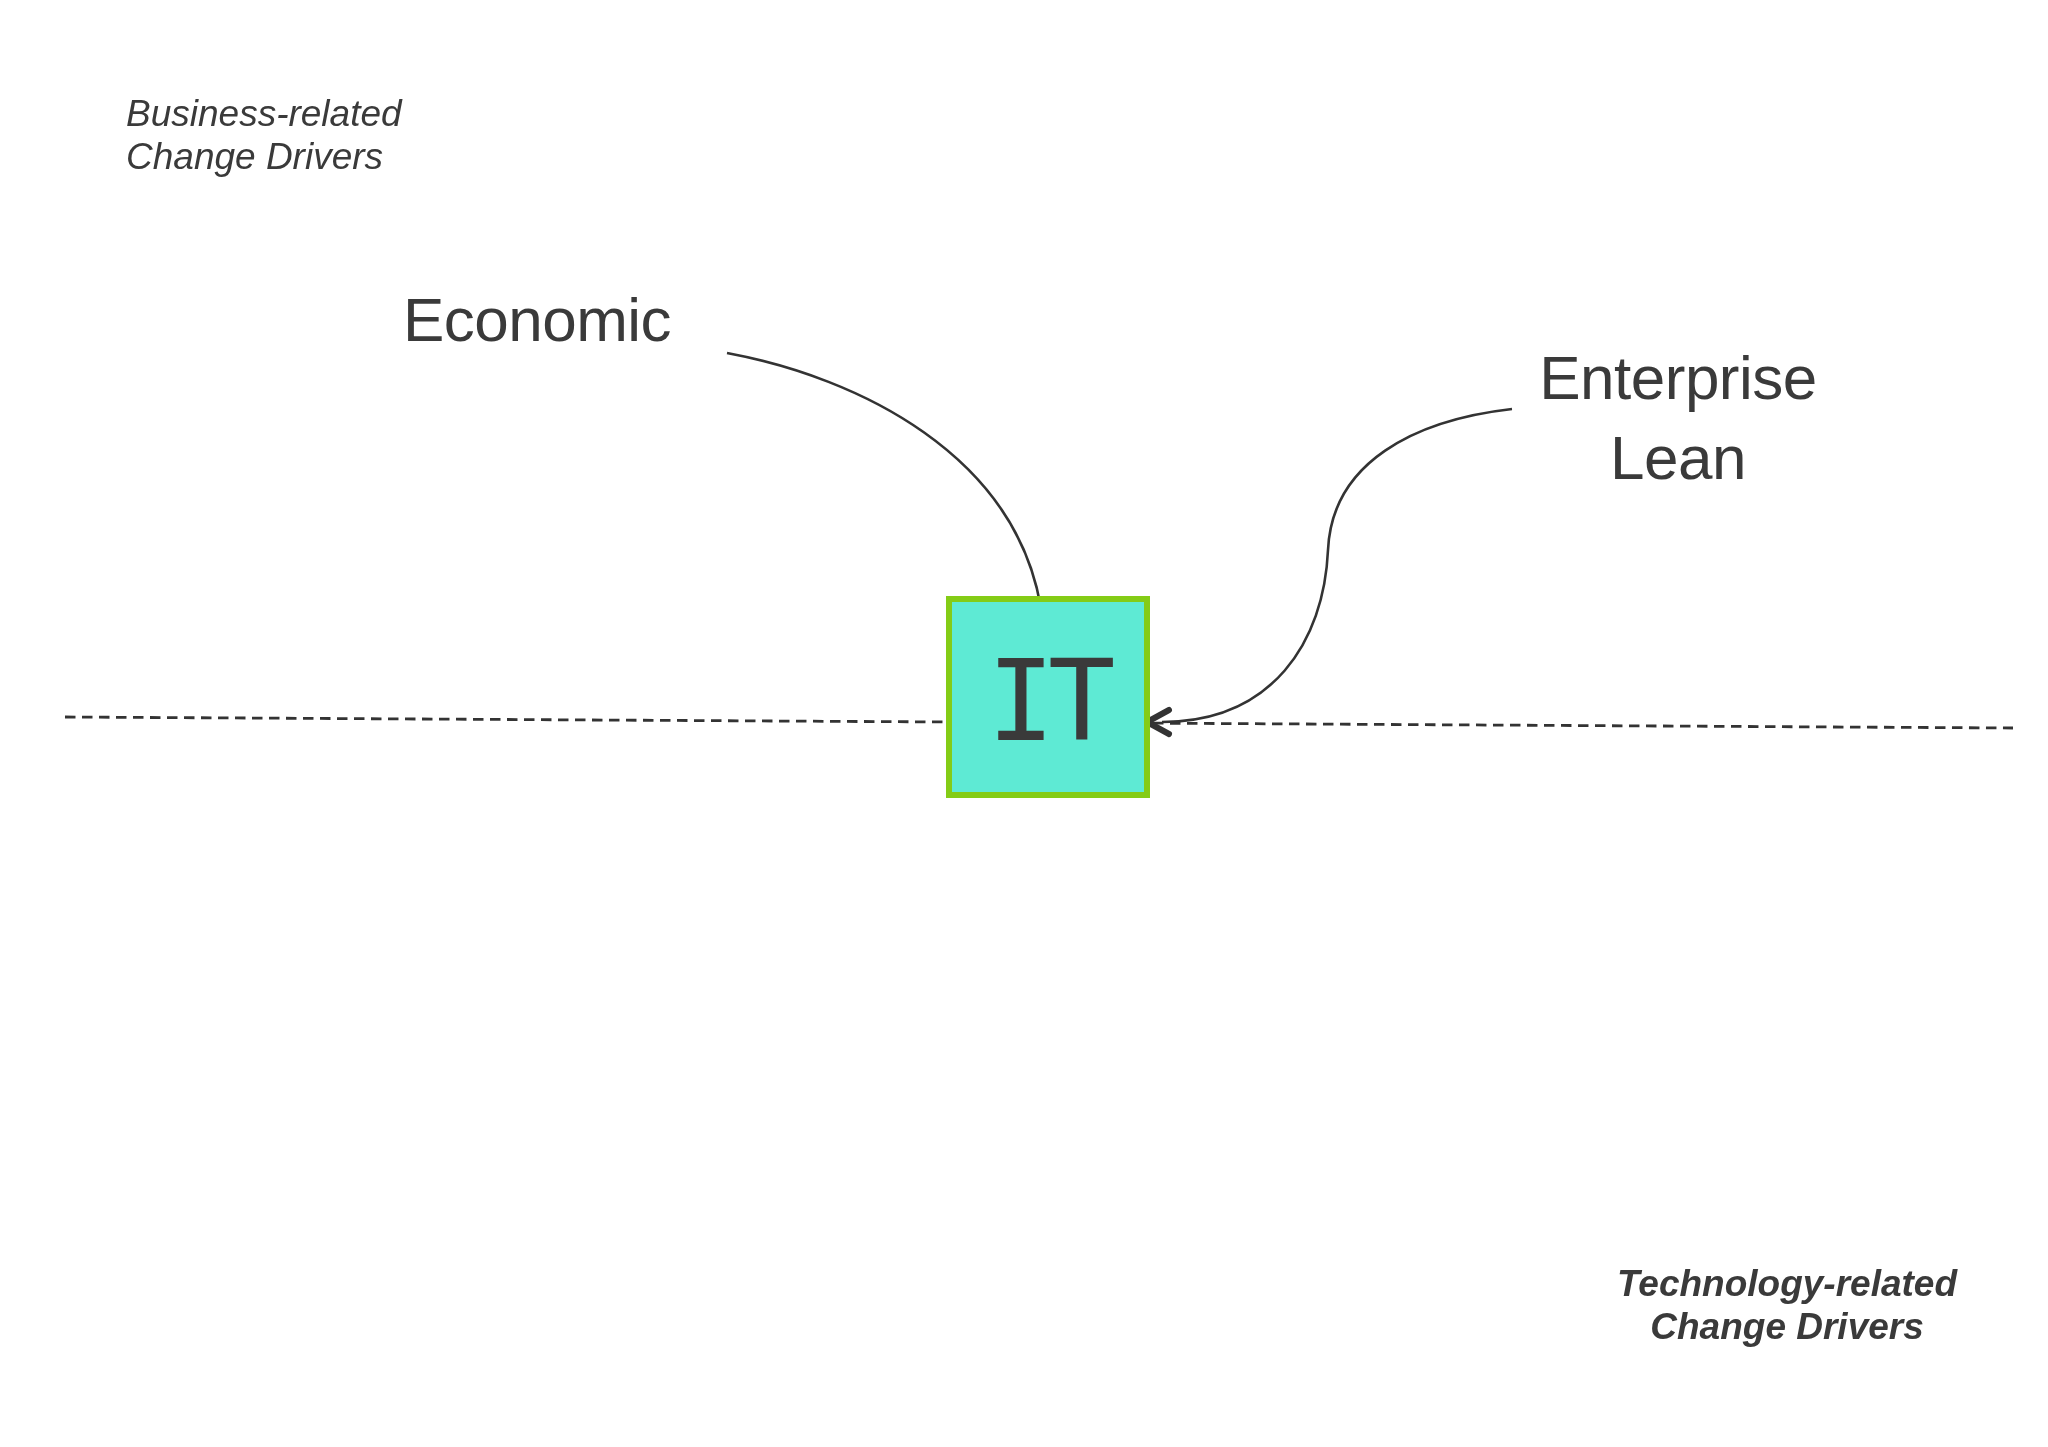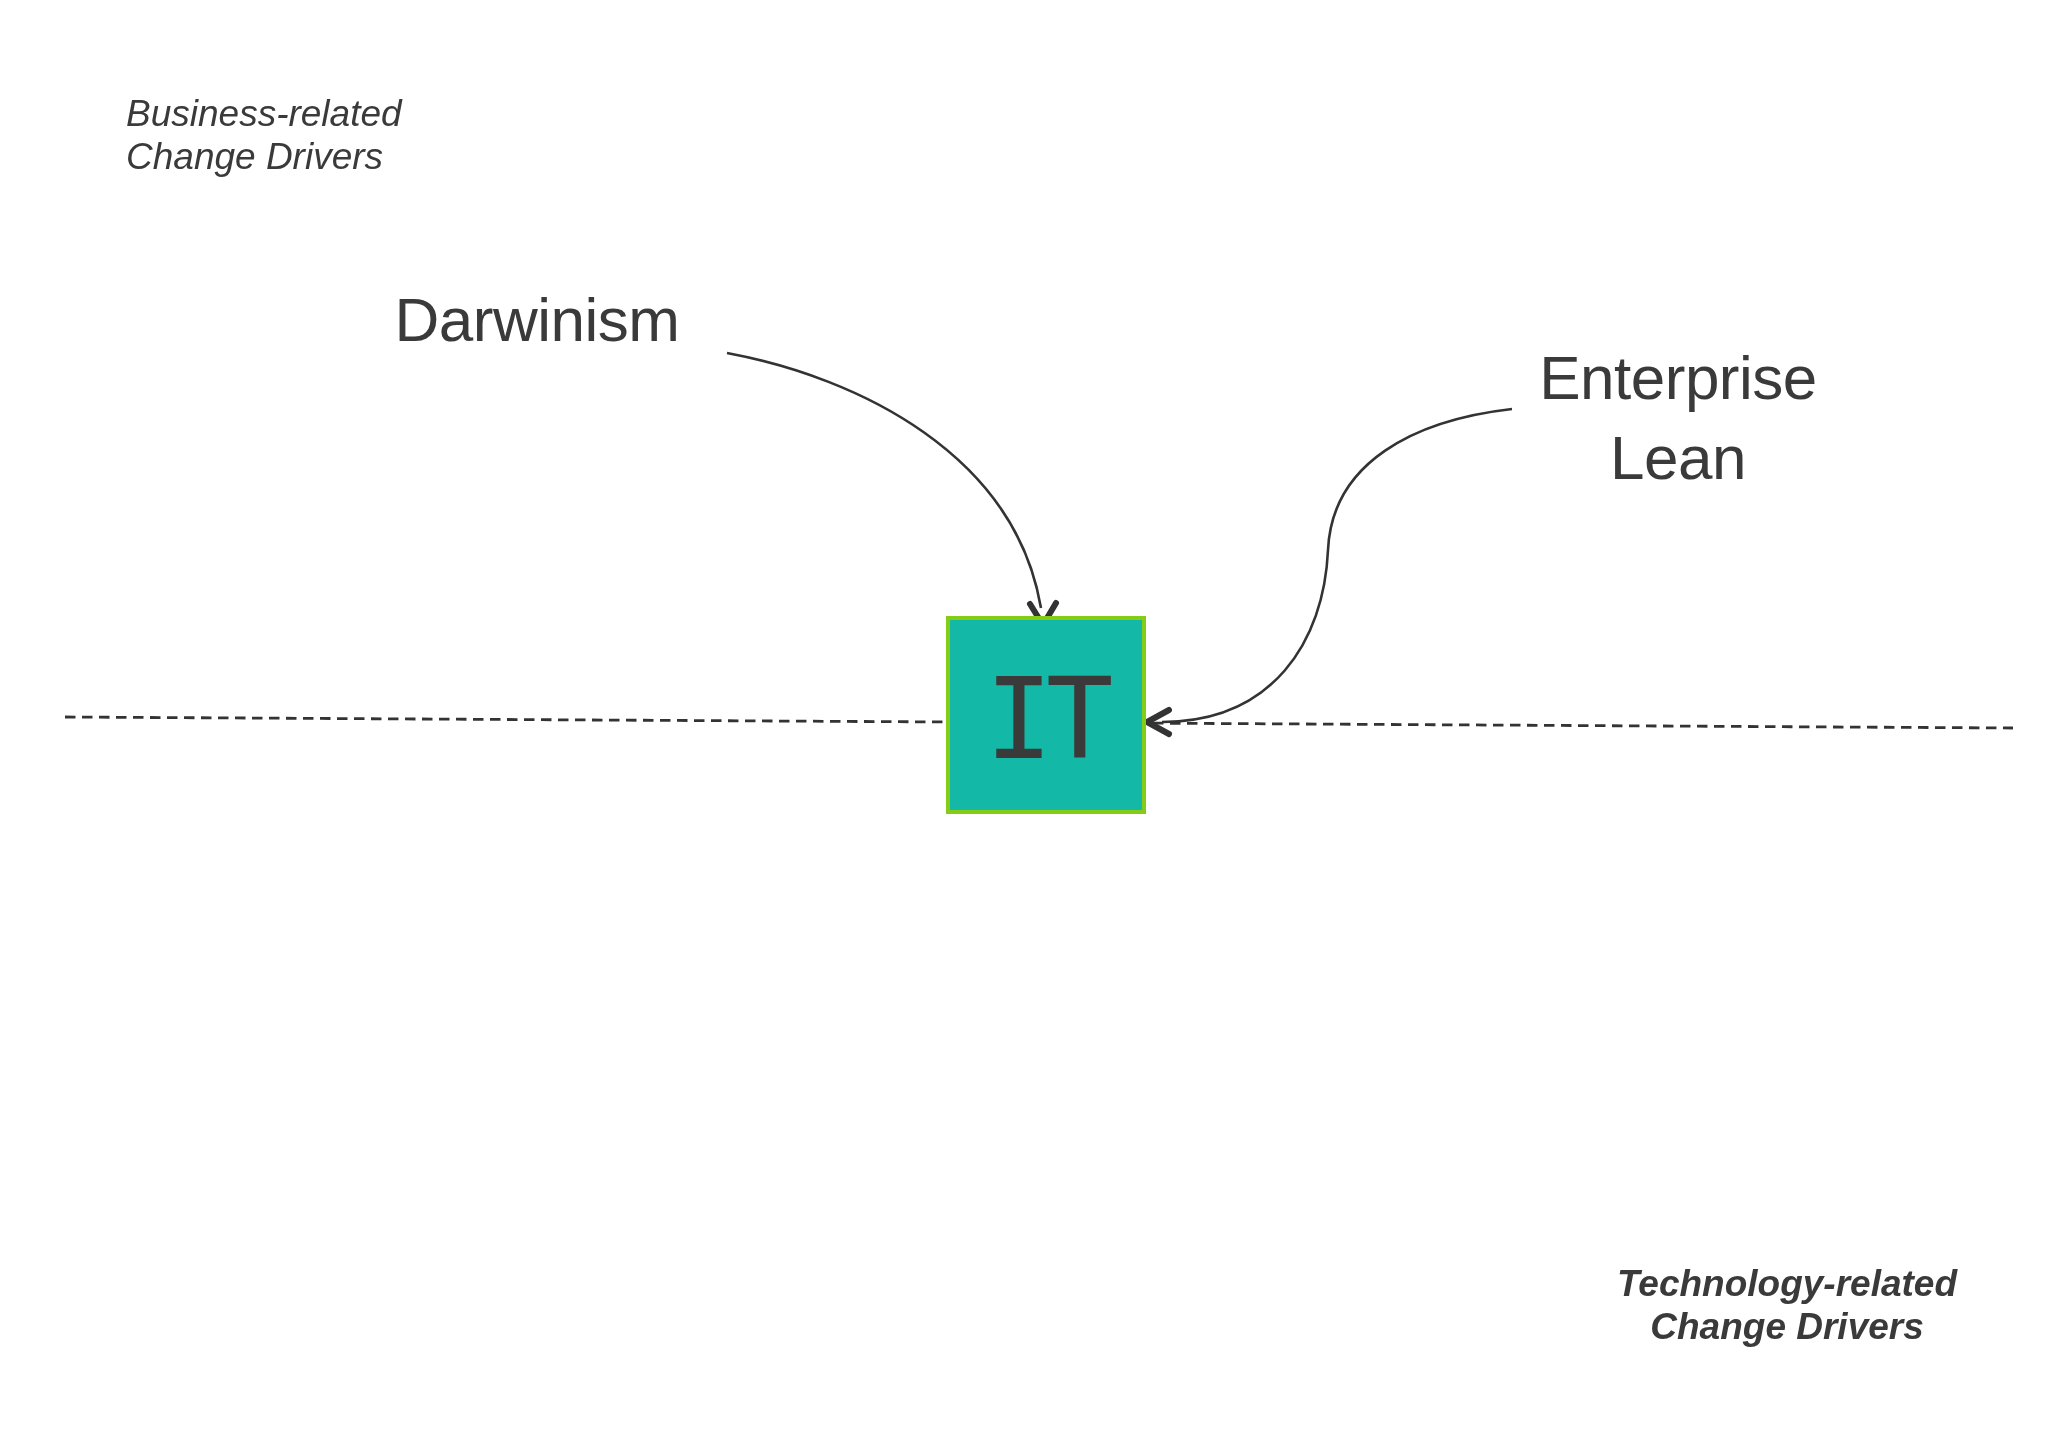--- a/index.html
+++ b/index.html
@@ -60,25 +60,25 @@
     top: 280px;
   }
   .driver-label.lean {
     left: 1408px;
     top: 338px;
   }
   .it-box {
     position: absolute;
     z-index: 2;
     left: 926px;
-    top: 616px;
+    top: 596px;
     width: 192px;
     height: 190px;
-    background: #14b8a6;
-    border: 4px solid #84cc16;
+    background: #5eead4;
+    border: 6px solid #84cc16;
     display: flex;
     align-items: center;
     justify-content: center;
   }
   .it-box .it-text {
     font-family: "DejaVu Sans Mono", monospace;
     font-size: 112px;
     font-weight: 300;
     letter-spacing: -0.06em;
     color: #3a3a3a;
@@ -108,21 +108,21 @@
     <span class="line-text">Business-related</span>
     <span class="line-text">Change Drivers</span>
   </div>
 
   <div class="corner-label bottom-right">
     <span class="line-text">Technology-related</span>
     <span class="line-text">Change Drivers</span>
   </div>
 
   <div class="driver-label economic">
-    <span class="line-text">Darwinism</span>
+    <span class="line-text">Economic</span>
   </div>
 
   <div class="driver-label lean">
     <span class="line-text">Enterprise</span>
     <span class="line-text">Lean</span>
   </div>
 
   <div class="it-box">
     <span class="it-text">IT</span>
   </div>

